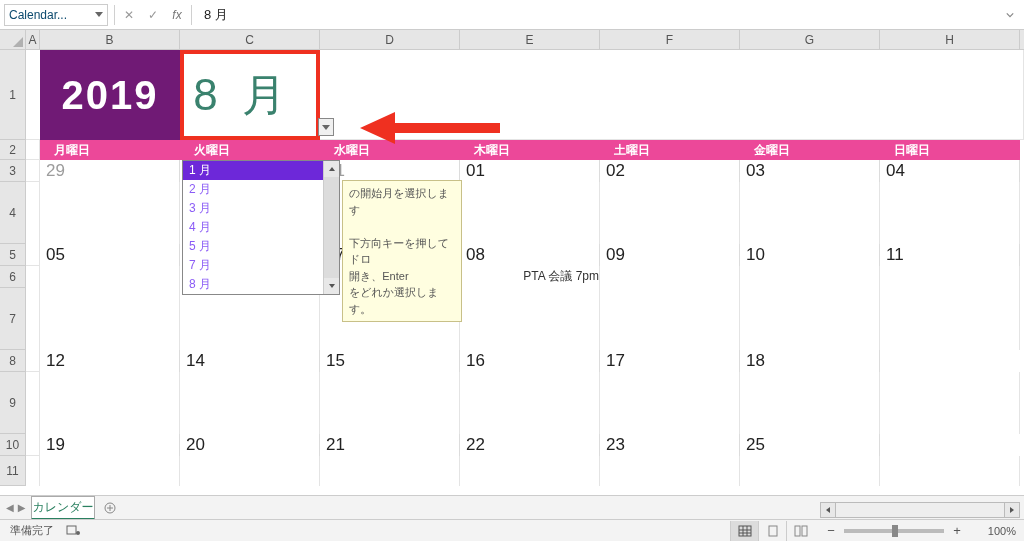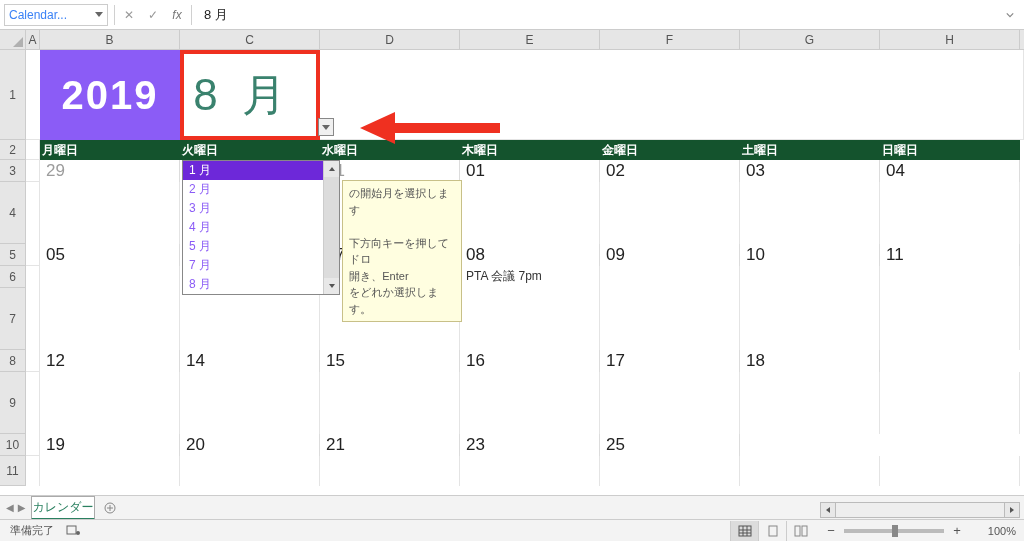--- a/index.html
+++ b/index.html
@@ -24,21 +24,21 @@
   .name-box {
     display: flex;
     align-items: center;
     justify-content: space-between;
     width: 104px;
     height: 22px;
     margin: 0 4px;
     border: 1px solid #ccc;
     padding: 0 4px;
     font-size: 12px;
-    color: #3b82f6;
+    color: #0c4a6e;
   }
   .fx-cancel, .fx-enter, .fx-label {
     width: 24px; height: 22px;
     display: flex; align-items: center; justify-content: center;
     color: #999;
     font-size: 12px;
   }
   .fx-label { font-style: italic; color: #777; }
   .fx-divider { width: 1px; height: 20px; background: #d0d0d0; margin: 0 2px; }
   .fx-input {
@@ -120,21 +120,21 @@
     overflow: hidden;
   }
   .c-A { width: 14px; }
   .c-W { width: 140px; }
 
   
   .r1 { height: 90px; display: flex; }
   .r1 .c-A { border-right: none; }
   .year-cell {
     width: 140px;
-    background: #8b5cf6;
+    background: #701a75;
     color: #fff;
     font-size: 40px;
     font-weight: 700;
     display: flex; align-items: center; justify-content: center;
     letter-spacing: 2px;
   }
   .month-cell {
     position: relative;
     width: 140px;
     color: #3a826e;
@@ -152,41 +152,41 @@
     background: #f0f0f0;
     border: 1px solid #888;
     display: flex; align-items: center; justify-content: center;
   }
   .r1 .rest { flex: 1; }
 
   
   .r2 { height: 20px; display: flex; }
   .r2 .day-head {
     width: 140px;
-    background: #14532d;
+    background: #ec4899;
     color: #fff;
     font-size: 12px;
     font-weight: bold;
-    display: flex; align-items: center; padding-left: 2px;
+    display: flex; align-items: center; padding-left: 14px;
   }
   .r2 .c-A { background: #fff; }
 
   
   .date-row { display: flex; height: 22px; }
   .date-row .c-A {}
   .date-cell {
     width: 140px;
     font-size: 17px;
     color: #222;
     padding-left: 6px;
     display: flex; align-items: center;
     border-right: 1px solid #dcdcdc;
   }
   .date-cell.gray { color: #9c9c9c; }
-  .spacer-row { display: flex; }
+  .spacer-row { display: flex; text-align: right; }
   .spacer-row > div { border-bottom: none; }
   .event {
     font-size: 12px;
     color: #333;
     padding-left: 6px;
     padding-top: 2px;
   }
 
   
   .dropdown {
@@ -412,22 +412,22 @@
       </div>
       <div class="cell rest"></div>
     </div>
 
     <div class="r2">
       <div class="cell c-A"></div>
       <div class="day-head">月曜日</div>
       <div class="day-head">火曜日</div>
       <div class="day-head">水曜日</div>
       <div class="day-head">木曜日</div>
+      <div class="day-head">土曜日</div>
       <div class="day-head">金曜日</div>
-      <div class="day-head">土曜日</div>
       <div class="day-head">日曜日</div>
     </div>
 
     <div class="date-row">
       <div class="cell c-A"></div>
       <div class="date-cell gray">29</div>
       <div class="date-cell gray">30</div>
       <div class="date-cell gray">31</div>
       <div class="date-cell">01</div>
       <div class="date-cell">02</div>
@@ -498,20 +498,21 @@
       <div class="cell c-W"></div>
       <div class="cell c-W"></div>
       <div class="cell c-W"></div>
     </div>
 
     <div class="date-row">
       <div class="cell c-A"></div>
       <div class="date-cell">19</div>
       <div class="date-cell">20</div>
       <div class="date-cell">21</div>
+      <div class="date-cell">22</div>
       <div class="date-cell">23</div>
       <div class="date-cell">25</div>
     </div>
 
     <div class="spacer-row" style="height:30px;">
       <div class="cell c-A"></div>
       <div class="cell c-W"></div>
       <div class="cell c-W"></div>
       <div class="cell c-W"></div>
       <div class="cell c-W"></div>

